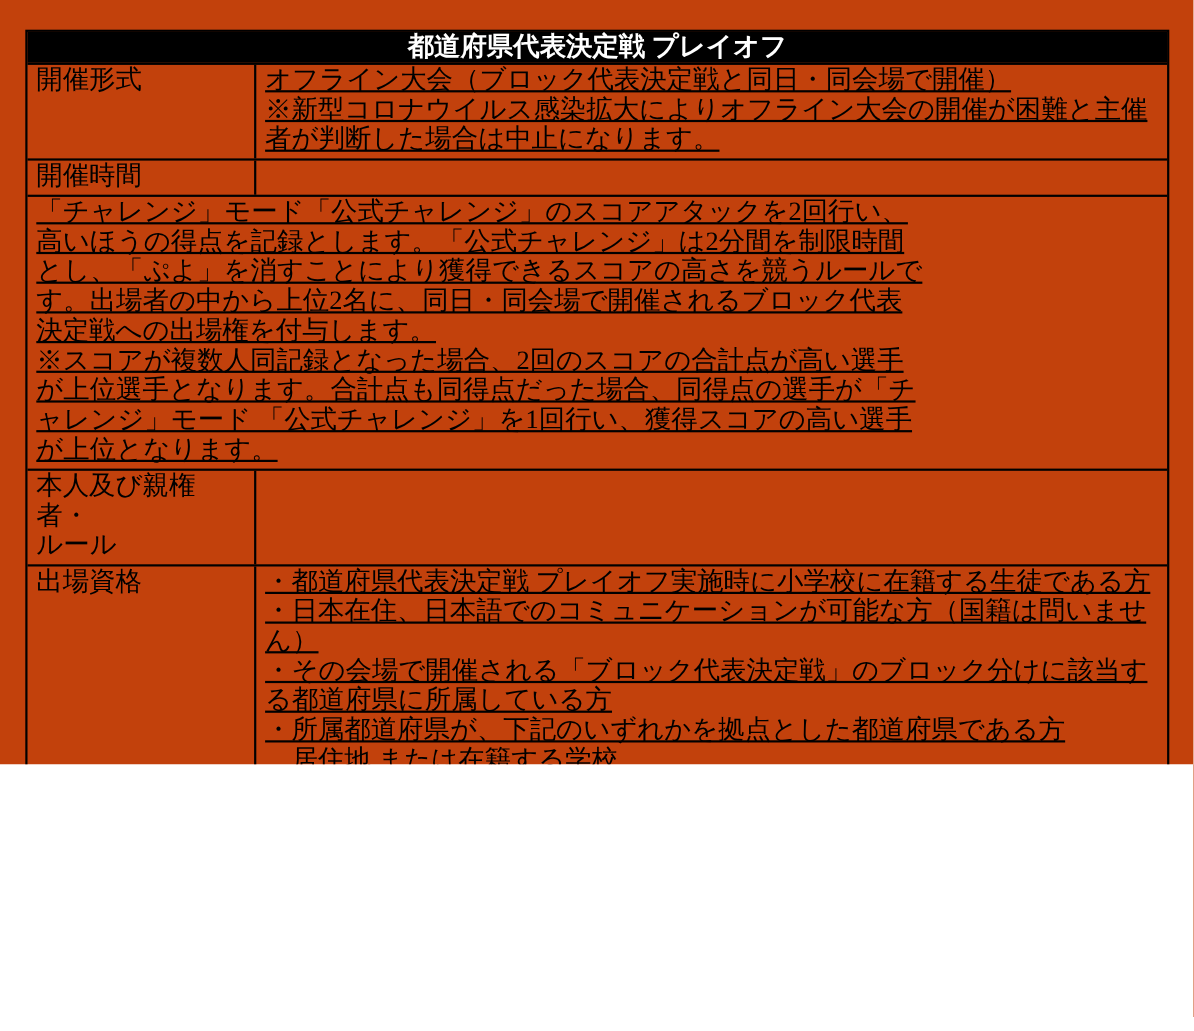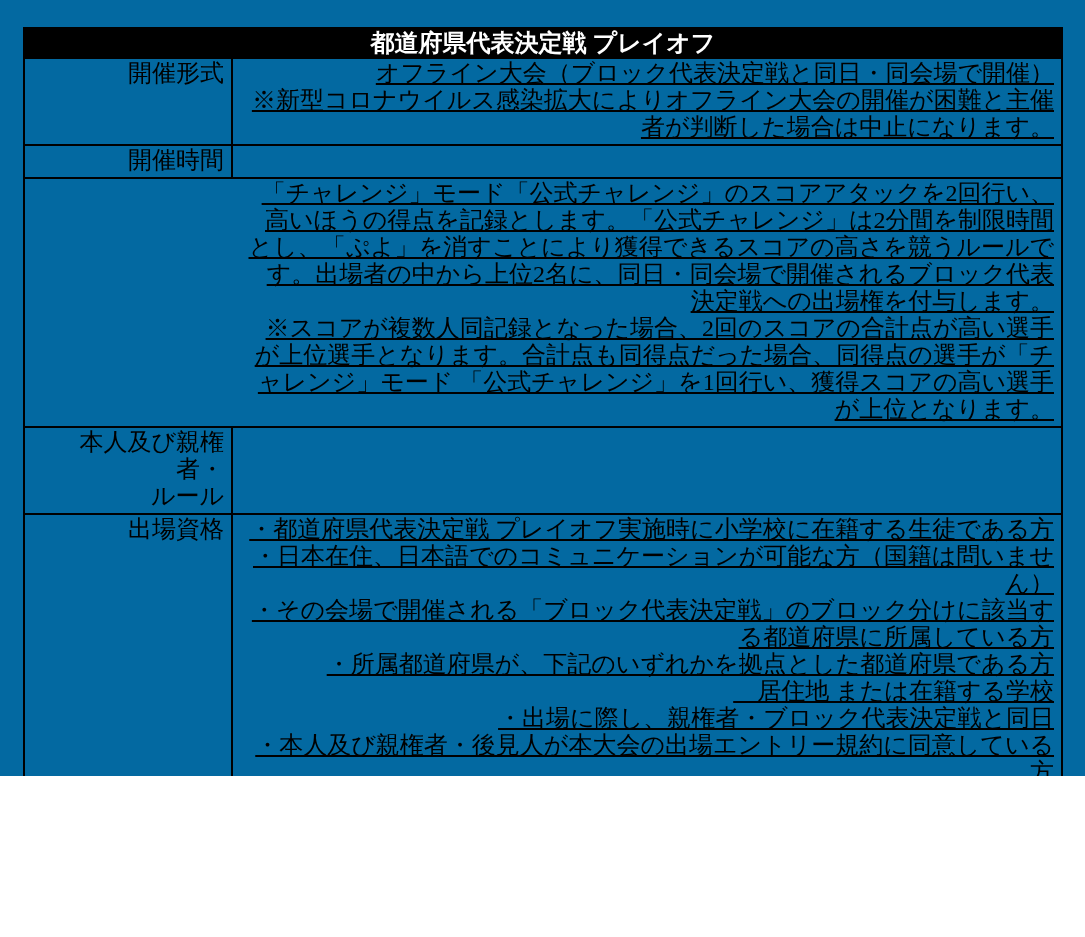--- a/index.html
+++ b/index.html
@@ -3,22 +3,22 @@
 <meta charset="utf-8">
 <style>
   html, body {
     margin: 0;
     padding: 0;
     background: #ffffff;
   }
   .page {
     position: relative;
     width: 1085px;
-    height: 776px;
-    background: #0369a1;
+    height: 695px;
+    background: #c2410c;
     overflow: hidden;
   }
   .info-table {
     position: absolute;
     left: 23px;
     top: 27px;
     width: 1040px;
     box-sizing: border-box;
     border: 2px solid #000000;
     font-family: "Liberation Serif", "DejaVu Serif", serif;
@@ -37,21 +37,20 @@
     overflow: hidden;
   }
   .row {
     display: flex;
     border-top: 2px solid #000000;
   }
   .cell {
     white-space: pre-wrap;
     padding: 1px 7px 3px 8px;
     box-sizing: border-box;
-    text-align: right;
   }
   .label-cell {
     width: 208px;
     flex: 0 0 208px;
     border-right: 2px solid #000000;
   }
   .content-cell {
     flex: 1 1 auto;
     min-width: 0;
     text-decoration: underline;

